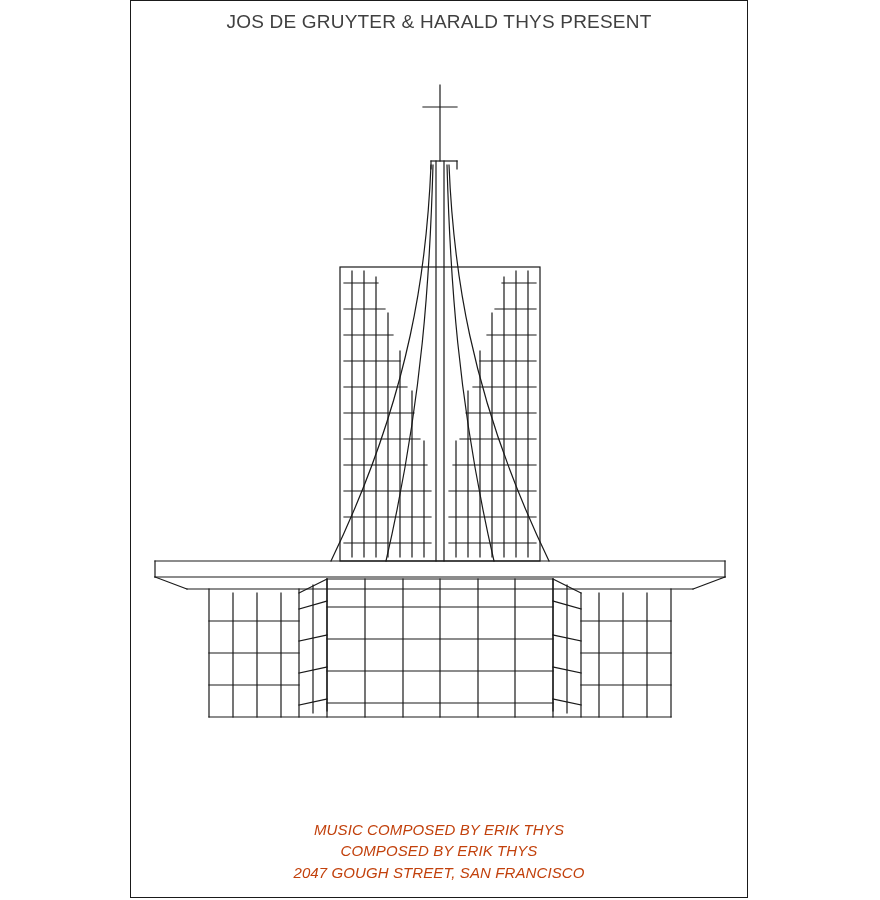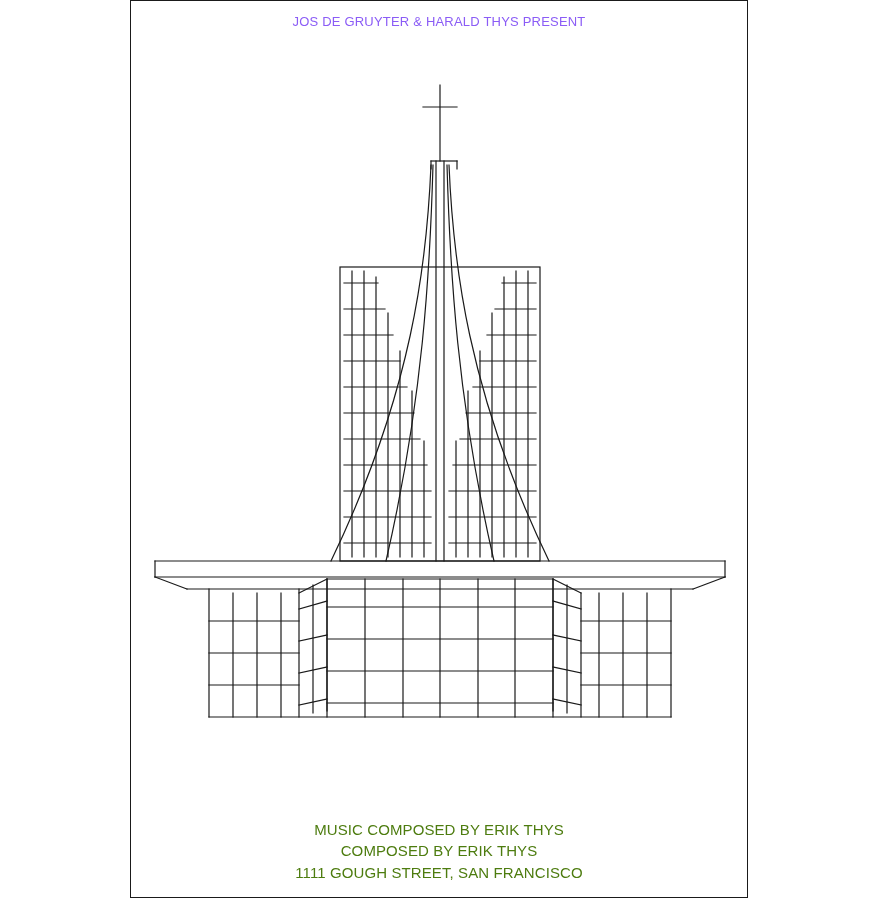--- a/index.html
+++ b/index.html
@@ -25,40 +25,41 @@
     box-sizing: border-box;
   }
   .header-block {
     position: absolute;
     top: 10px;
     left: 0;
     width: 100%;
     text-align: center;
   }
   .header-line {
-    font-size: 13px;
+    font-size: 19px;
     letter-spacing: 0.2px;
     line-height: 22px;
-    color: #8b5cf6;
+    color: #404040;
     white-space: nowrap;
     text-align: center;
   }
   .footer-block {
     position: absolute;
     bottom: 14px;
     left: 0;
     width: 100%;
     text-align: center;
   }
   .footer-line {
     font-size: 15px;
     letter-spacing: 0.1px;
     line-height: 21.5px;
-    color: #4d7c0f;
+    color: #c2410c;
     white-space: nowrap;
+    font-style: italic;
   }
   #illustration {
     position: absolute;
     left: 0;
     top: 60px;
     width: 618px;
     height: 680px;
   }
   #illustration svg {
     display: block;
@@ -214,16 +215,16 @@
         <line x1="492" y1="532" x2="492" y2="656"></line>
         <line x1="516" y1="532" x2="516" y2="656"></line>
       </g>
 
     </svg>
   </div>
 
   <div class="footer-block">
     <div class="footer-line">MUSIC COMPOSED BY ERIK THYS</div>
     <div class="footer-line">COMPOSED BY ERIK THYS</div>
-    <div class="footer-line">1111 GOUGH STREET, SAN FRANCISCO</div>
+    <div class="footer-line">2047 GOUGH STREET, SAN FRANCISCO</div>
   </div>
 
 </div>
 
 </body></html>

